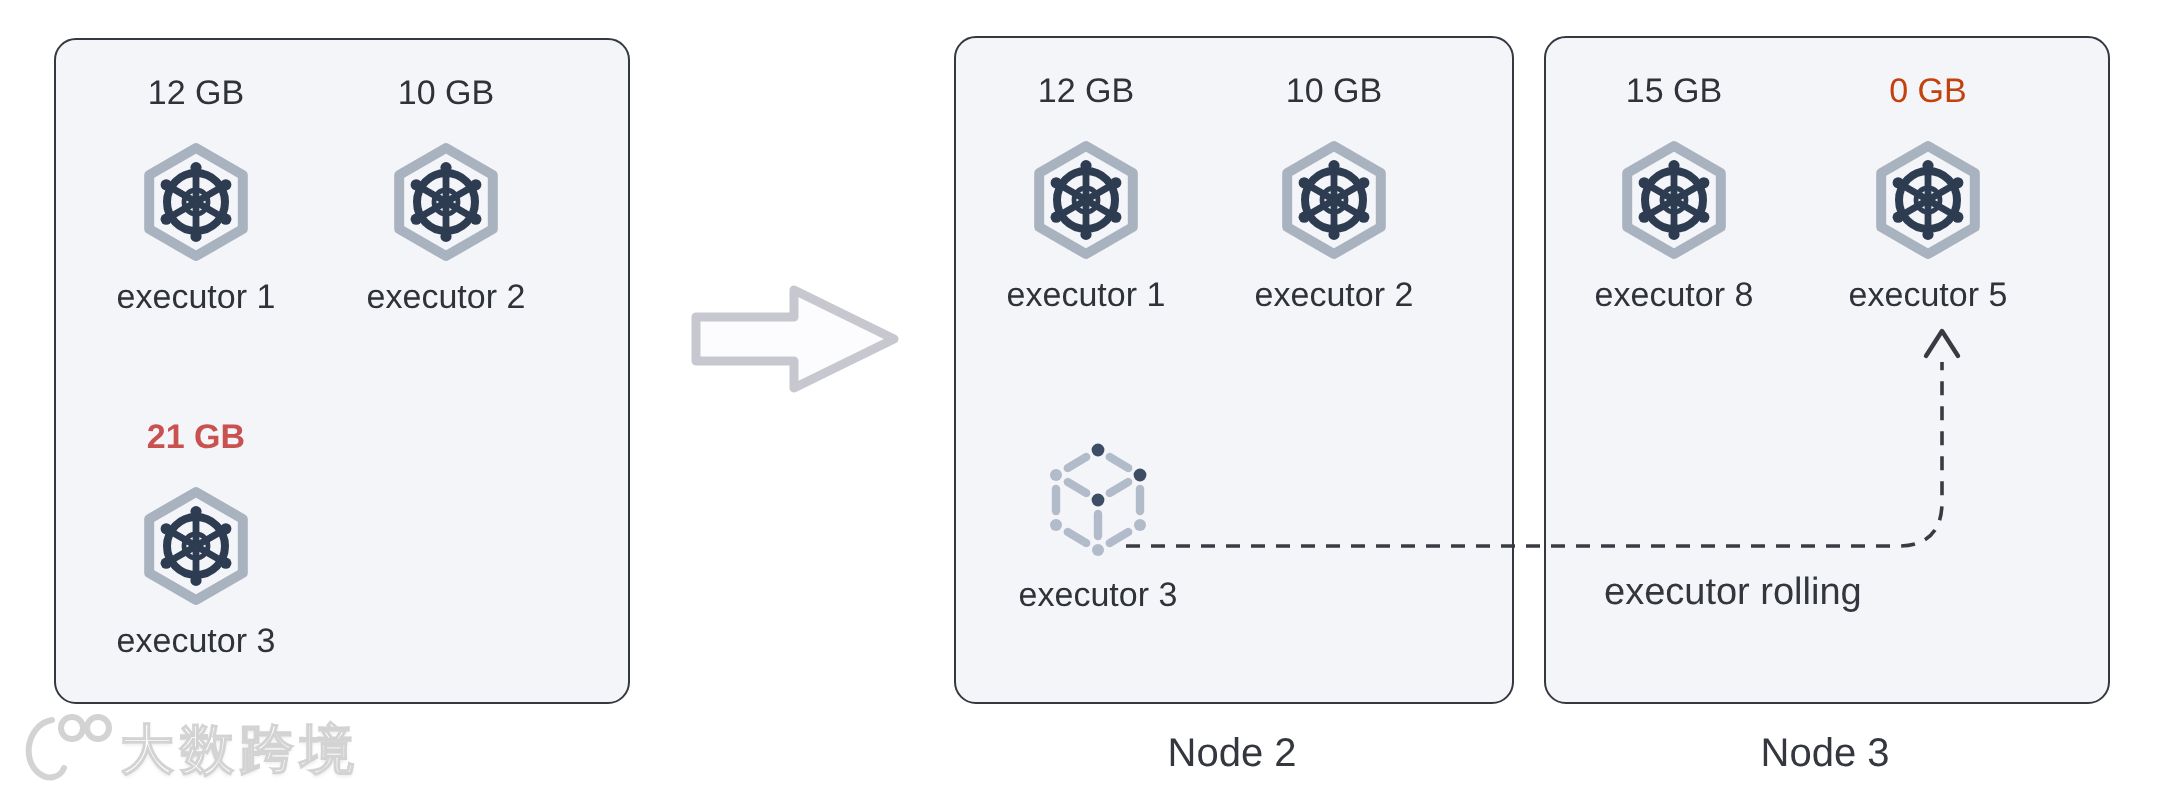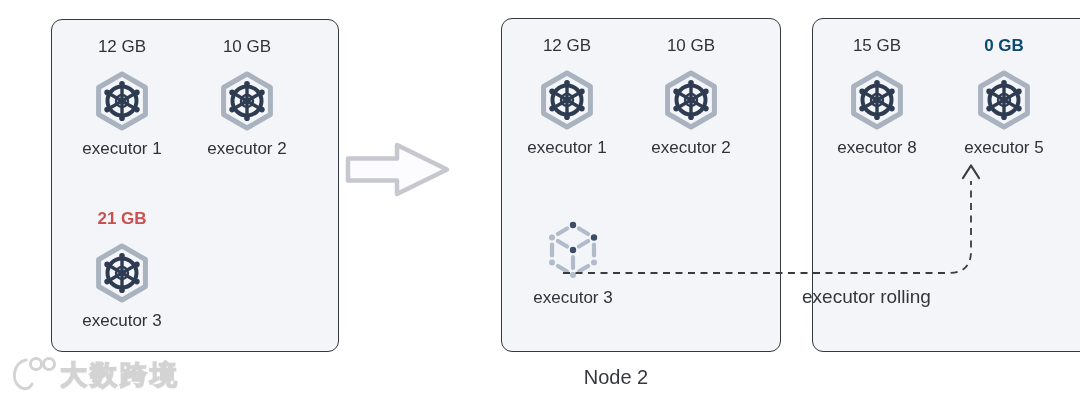--- a/index.html
+++ b/index.html
@@ -1,50 +1,50 @@
 <!DOCTYPE html>
 <html><head>
 <meta charset="utf-8">
 <style>
   html,body{margin:0;padding:0;background:#ffffff;}
   body{font-family:"Liberation Sans","DejaVu Sans",sans-serif;}
   .stage{position:relative;width:1080px;height:403px;background:#ffffff;overflow:hidden;}
 
   
-  .node-box{position:absolute;background:#f4f5f9;border:1.6px solid #34383f;border-radius:11px;margin-left:24px;}
+  .node-box{position:absolute;background:#f4f5f9;border:1.6px solid #34383f;border-radius:11px;}
   #node1{left:27px;top:19px;width:286px;height:331px;}
   #node2{left:477px;top:18px;width:278px;height:332px;}
-  #node3{left:788px;top:18px;width:281px;height:332px;}
+  #node3{left:772px;top:18px;width:281px;height:332px;}
 
   .node-label{position:absolute;top:364px;height:26px;text-align:center;
     font-size:20px;color:#34383e;line-height:26px;}
   #node1-label{left:27px;width:286px;}
   #node2-label{left:477px;width:278px;text-align:center;}
   #node3-label{left:772px;width:281px;}
 
   
   .executor{position:absolute;width:120px;display:flex;flex-direction:column;align-items:center;text-align:center;}
   .mem{font-size:17px;line-height:22px;color:#2f3238;white-space:nowrap;}
   .mem.red{color:#c9514f;font-weight:700;}
-  .mem.green{color:#0c4a6e;font-weight:700;}
+  .mem.green{color:#c2410c;font-weight:400;}
   .executor svg.exe{width:64px;height:64px;margin-top:11px;}
   .exe-name{font-size:17px;line-height:20px;color:#2f3238;margin-top:6px;white-space:nowrap;text-align:center;}
 
   .row1{top:16px;}
   .row2{top:188px;}
 
   
   .flow-label{position:absolute;left:802px;top:286px;font-size:19px;color:#33373d;white-space:nowrap;text-align:right;}
 
   
   .overlay{position:absolute;left:0;top:0;width:1080px;height:403px;pointer-events:none;}
 
   
   .watermark{position:absolute;left:6px;top:354px;display:flex;align-items:center;gap:4px;}
-  .wm-text{font-size:27px;font-weight:700;letter-spacing:3px;color:#ffffff;
+  .wm-text{font-size:27px;font-weight:400;letter-spacing:3px;color:#ffffff;
     -webkit-text-stroke:1.4px #d3d3d3;text-shadow:0 1px 2px rgba(0,0,0,0.14);}
   .hidden-defs{position:absolute;width:0;height:0;overflow:hidden;}
 </style>
 </head>
 <body>
 
 <svg class="hidden-defs" aria-hidden="true">
   <defs>
     <symbol id="helm-icon" viewBox="0 0 64 64">
       <polygon points="32,5 55.4,18.5 55.4,45.5 32,59 8.6,45.5 8.6,18.5" fill="none" stroke="#a9b2bf" stroke-width="5" stroke-linejoin="round"></polygon>
@@ -158,20 +158,21 @@
     <div class="executor row1" style="left:131px;">
       <div class="mem green">0 GB</div>
       <svg class="exe">
           <use href="#helm-icon"></use>
         </svg>
       <div class="exe-name">executor 5</div>
     </div>
   </div>
 
   <div class="node-label" id="node2-label">Node 2</div>
+  <div class="node-label" id="node3-label">Node 3</div>
 
   <div class="flow-label">executor rolling</div>
 
   <svg class="overlay">
     <polygon points="348,158.5 397,158.5 397,145 447,169.5 397,194 397,180.5 348,180.5" fill="#fcfcfe" stroke="#c6c7cf" stroke-width="4.5" stroke-linejoin="round"></polygon>
     <path d="M 563 273 L 949 273 Q 971 273 971 251 L 971 181" fill="none" stroke="#383c42" stroke-width="1.8" stroke-dasharray="7 5.5" stroke-linecap="butt"></path>
     <path d="M 963 178 L 971 165.5 L 979 178" fill="none" stroke="#383c42" stroke-width="2.2" stroke-linecap="round" stroke-linejoin="round"></path>
   </svg>
 
   <div class="watermark">

